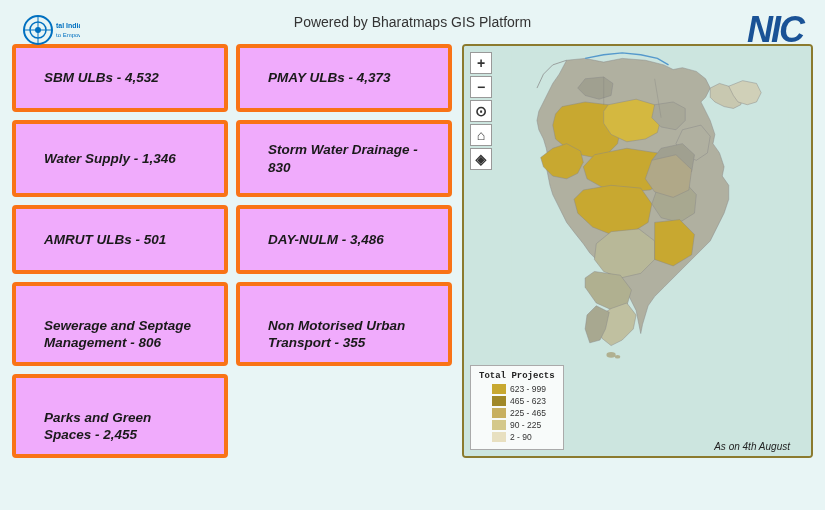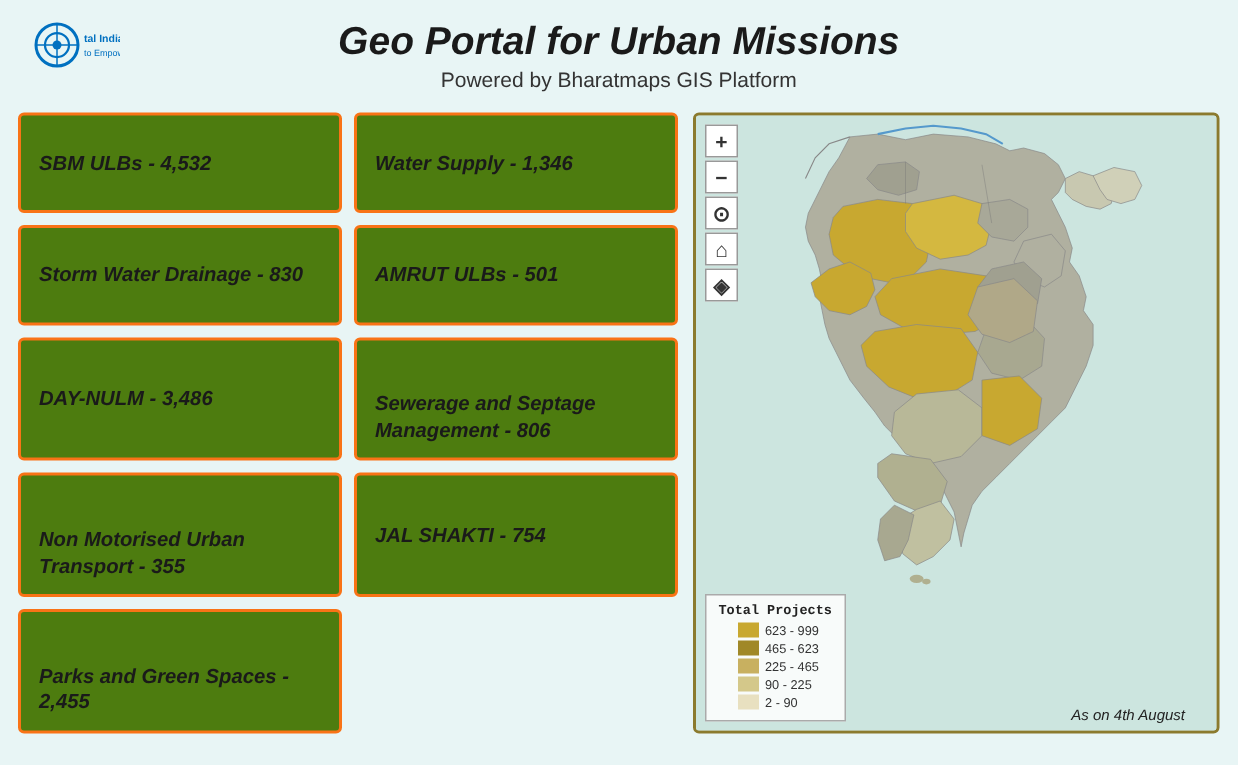--- a/index.html
+++ b/index.html
@@ -71,24 +71,24 @@
 
     
     .stats-grid {
       display: grid;
       grid-template-columns: 1fr 1fr;
       gap: 8px;
       flex: 0 0 440px;
     }
 
     .stat-card {
-      background: #4d7c0f;
-      border: 2px solid #f97316;
+      background: #f0abfc;
+      border: 4px solid #f97316;
       border-radius: 4px;
-      padding: 10px 12px;
+      padding: 10px 28px;
       display: flex;
       align-items: center;
       min-height: 54px;
     }
     .stat-card.tall {
       min-height: 70px;
       align-items: flex-end;
       padding-top: 10px;
     }
     .stat-label {
@@ -204,31 +204,36 @@
       <circle cx="18" cy="20" r="14" fill="none" stroke="#0070c0" stroke-width="2"></circle>
       <circle cx="18" cy="20" r="8" fill="none" stroke="#0070c0" stroke-width="1.5"></circle>
       <circle cx="18" cy="20" r="3" fill="#0070c0"></circle>
       <line x1="4" y1="20" x2="32" y2="20" stroke="#0070c0" stroke-width="1"></line>
       <line x1="18" y1="6" x2="18" y2="34" stroke="#0070c0" stroke-width="1"></line>
       <text x="36" y="18" font-size="7" fill="#0070c0" font-weight="bold">tal India</text>
       <text x="36" y="27" font-size="6" fill="#0070c0">to Empower</text>
     </svg>
   </div>
 
-  <h1 class="header-title">Geo Portal for Urban Missions</h1>
   <p class="header-subtitle">Powered by  Bharatmaps GIS Platform</p>
 
+  <div class="logo-right">
+    <span class="nic-logo">NIC</span>
+  </div>
 </div>
 
 <div class="main-content">
 
   <div class="stats-grid">
 
     <div class="stat-card">
       <span class="stat-label">SBM ULBs - 4,532</span>
+    </div>
+    <div class="stat-card">
+      <span class="stat-label">PMAY ULBs - 4,373</span>
     </div>
 
     <div class="stat-card">
       <span class="stat-label">Water Supply - 1,346</span>
     </div>
 
     <div class="stat-card">
       <span class="stat-label">Storm Water Drainage - 830</span>
     </div>
     <div class="stat-card">
@@ -237,23 +242,20 @@
 
     <div class="stat-card">
       <span class="stat-label">DAY-NULM - 3,486</span>
     </div>
     <div class="stat-card tall">
       <span class="stat-label">Sewerage and Septage Management - 806</span>
     </div>
 
     <div class="stat-card tall">
       <span class="stat-label">Non Motorised Urban Transport - 355</span>
-    </div>
-    <div class="stat-card">
-      <span class="stat-label">JAL SHAKTI - 754</span>
     </div>
 
     <div class="stat-card tall">
       <span class="stat-label">Parks and Green Spaces - 2,455</span>
     </div>
 
   </div>
 
   <div class="map-area">
     <div class="map-container">

